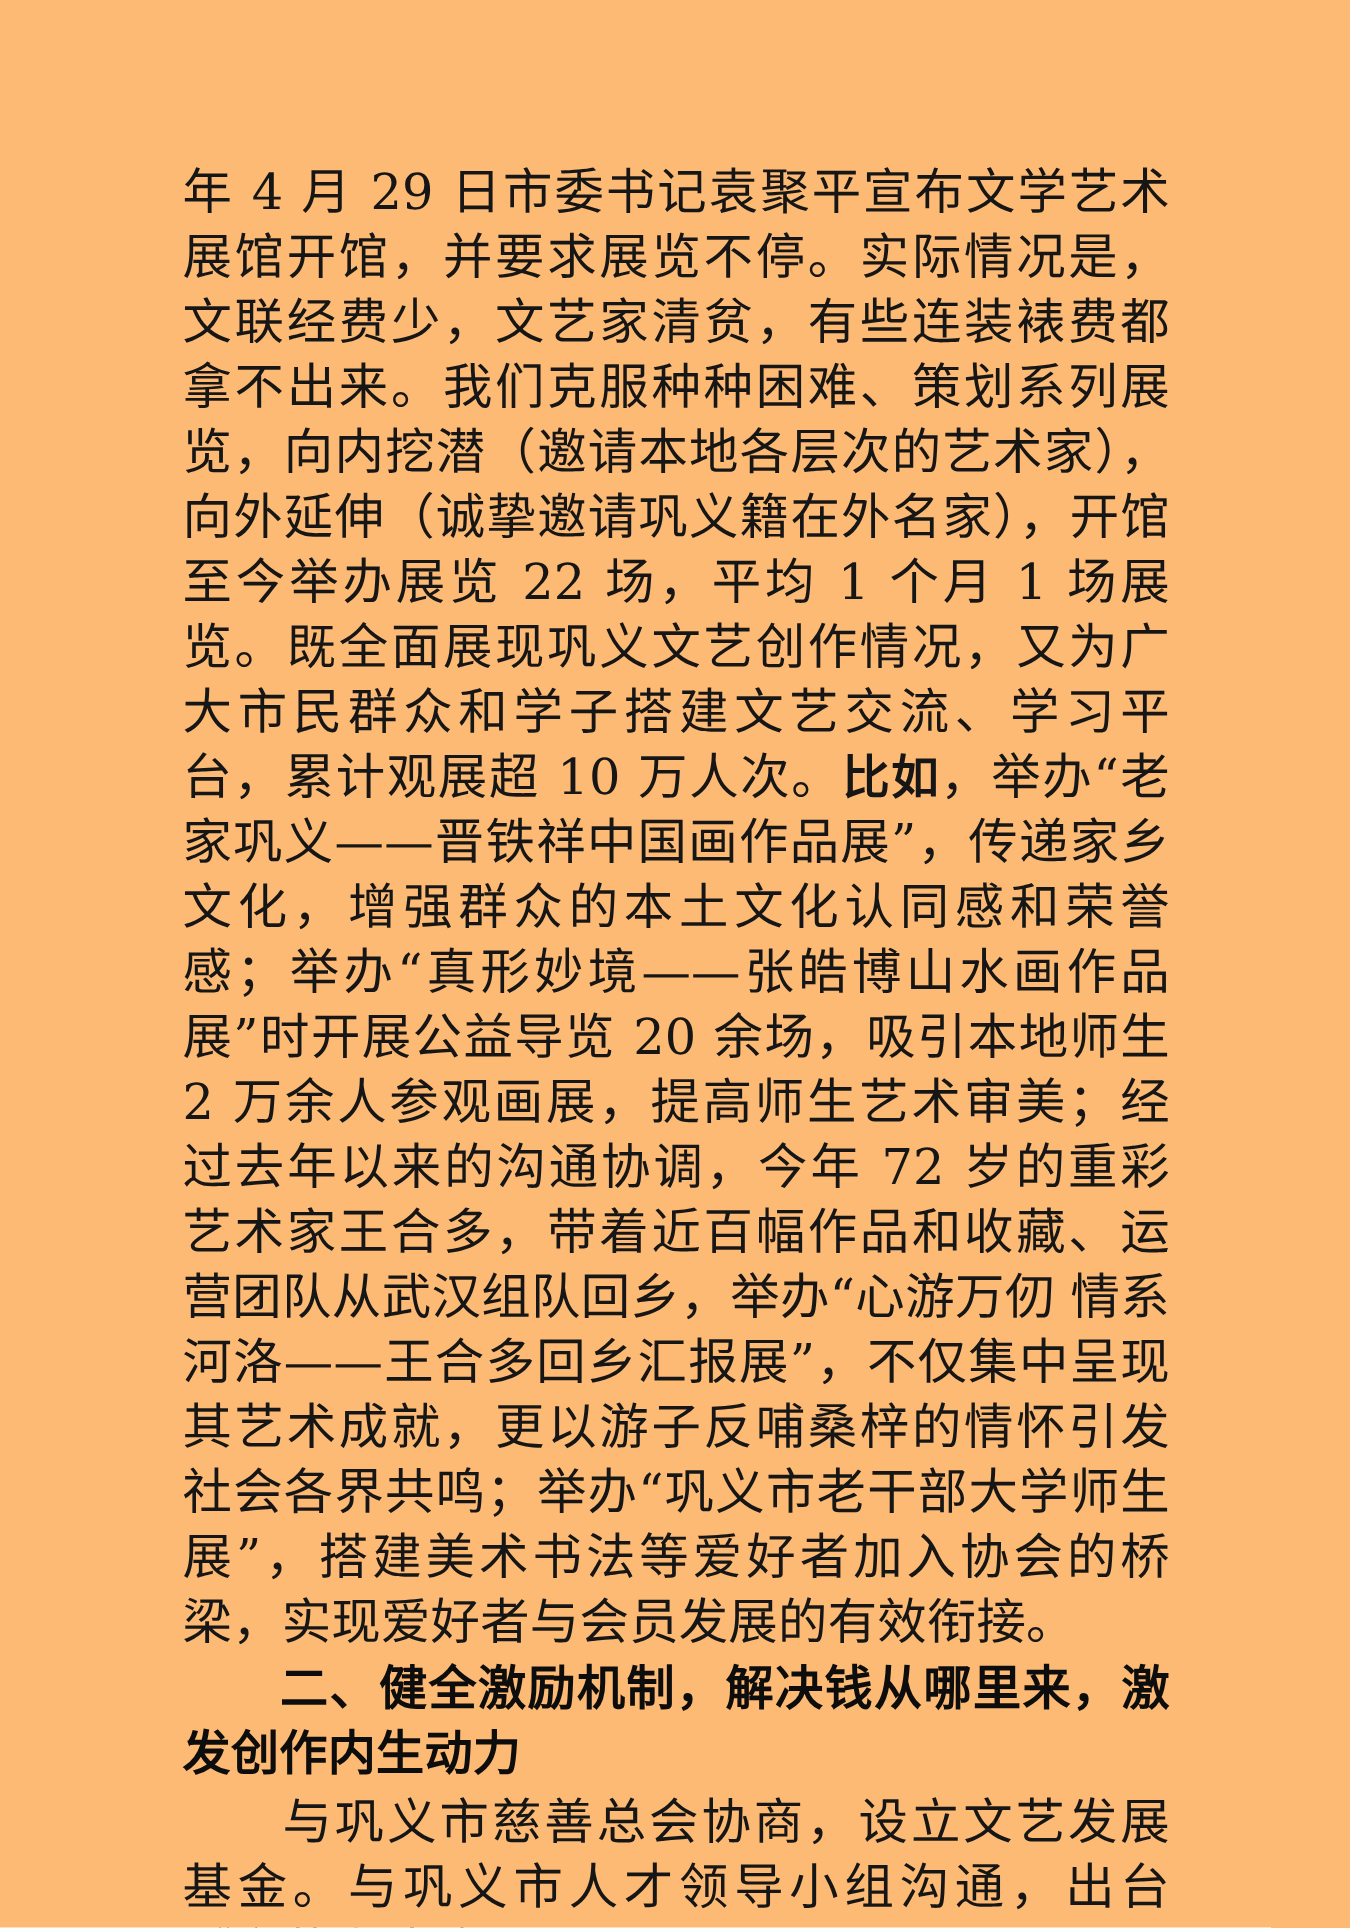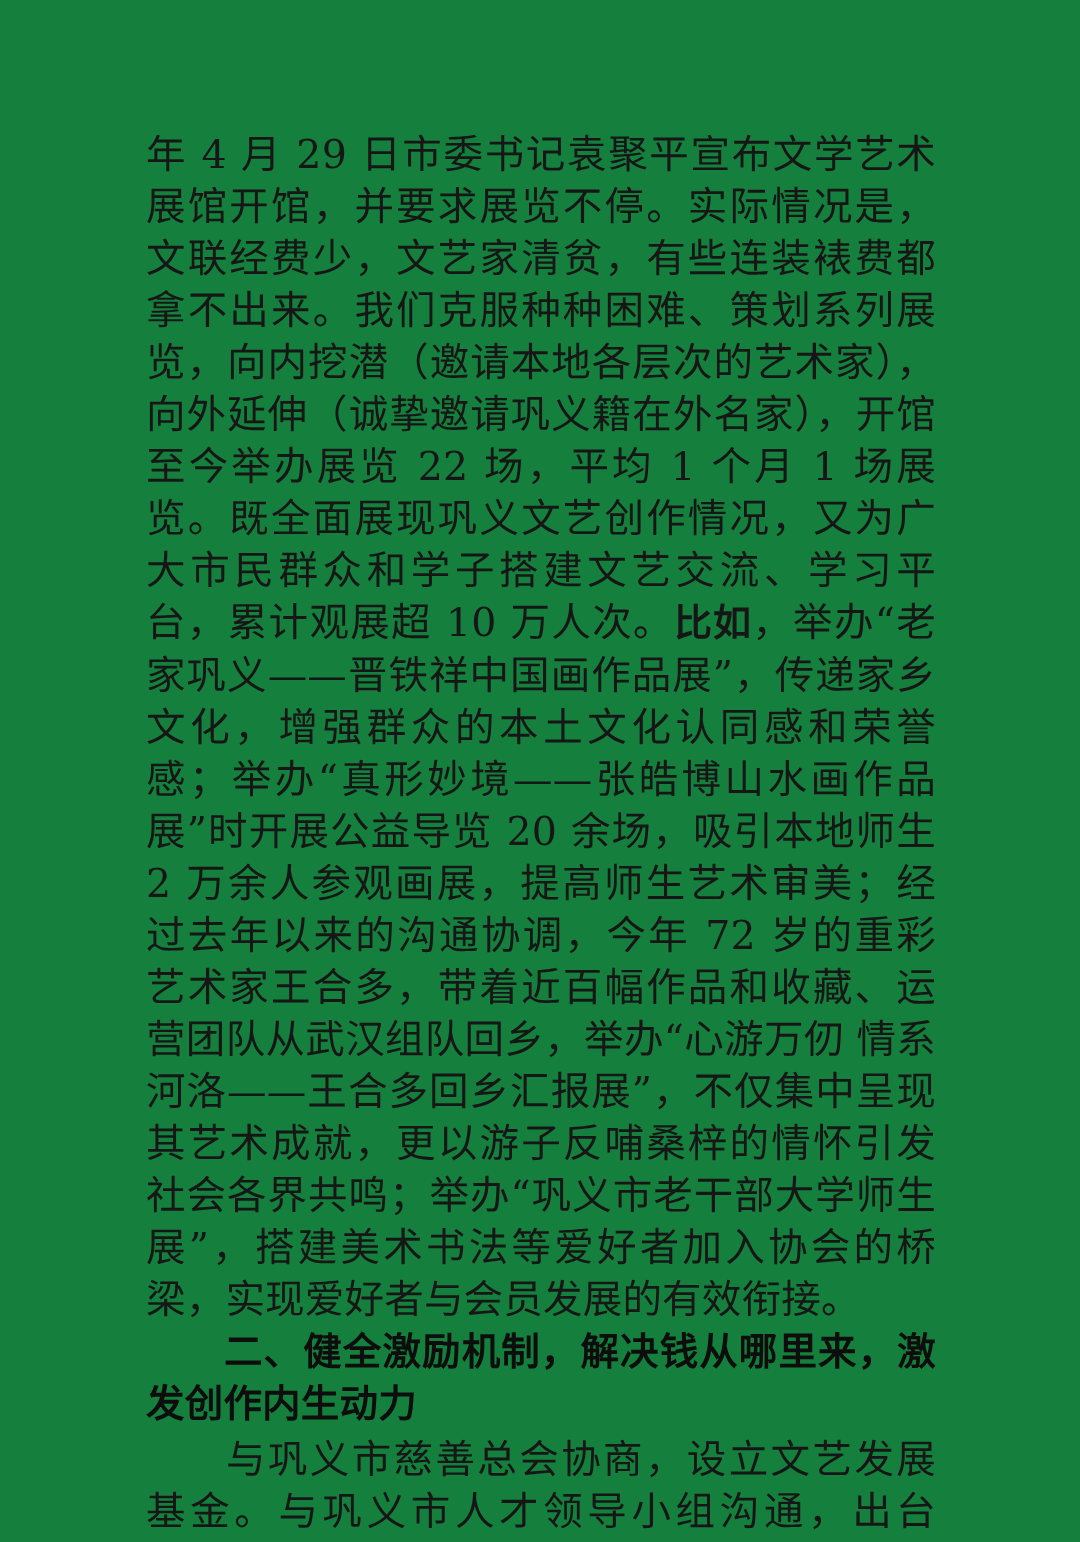--- a/index.html
+++ b/index.html
@@ -14,21 +14,21 @@
     position: relative;
     overflow: hidden;
     font-family: "DejaVu Serif", "Liberation Serif", serif;
     color: #1b1b1b;
     -webkit-font-smoothing: antialiased;
   }
 
   .page {
     position: absolute;
     inset: 0;
-    background: #15803d;
+    background: #fdba74;
   }
 
   .text-column {
     position: absolute;
     left: 146px;
     top: 128px;
     width: 790px;
   }
 
   

